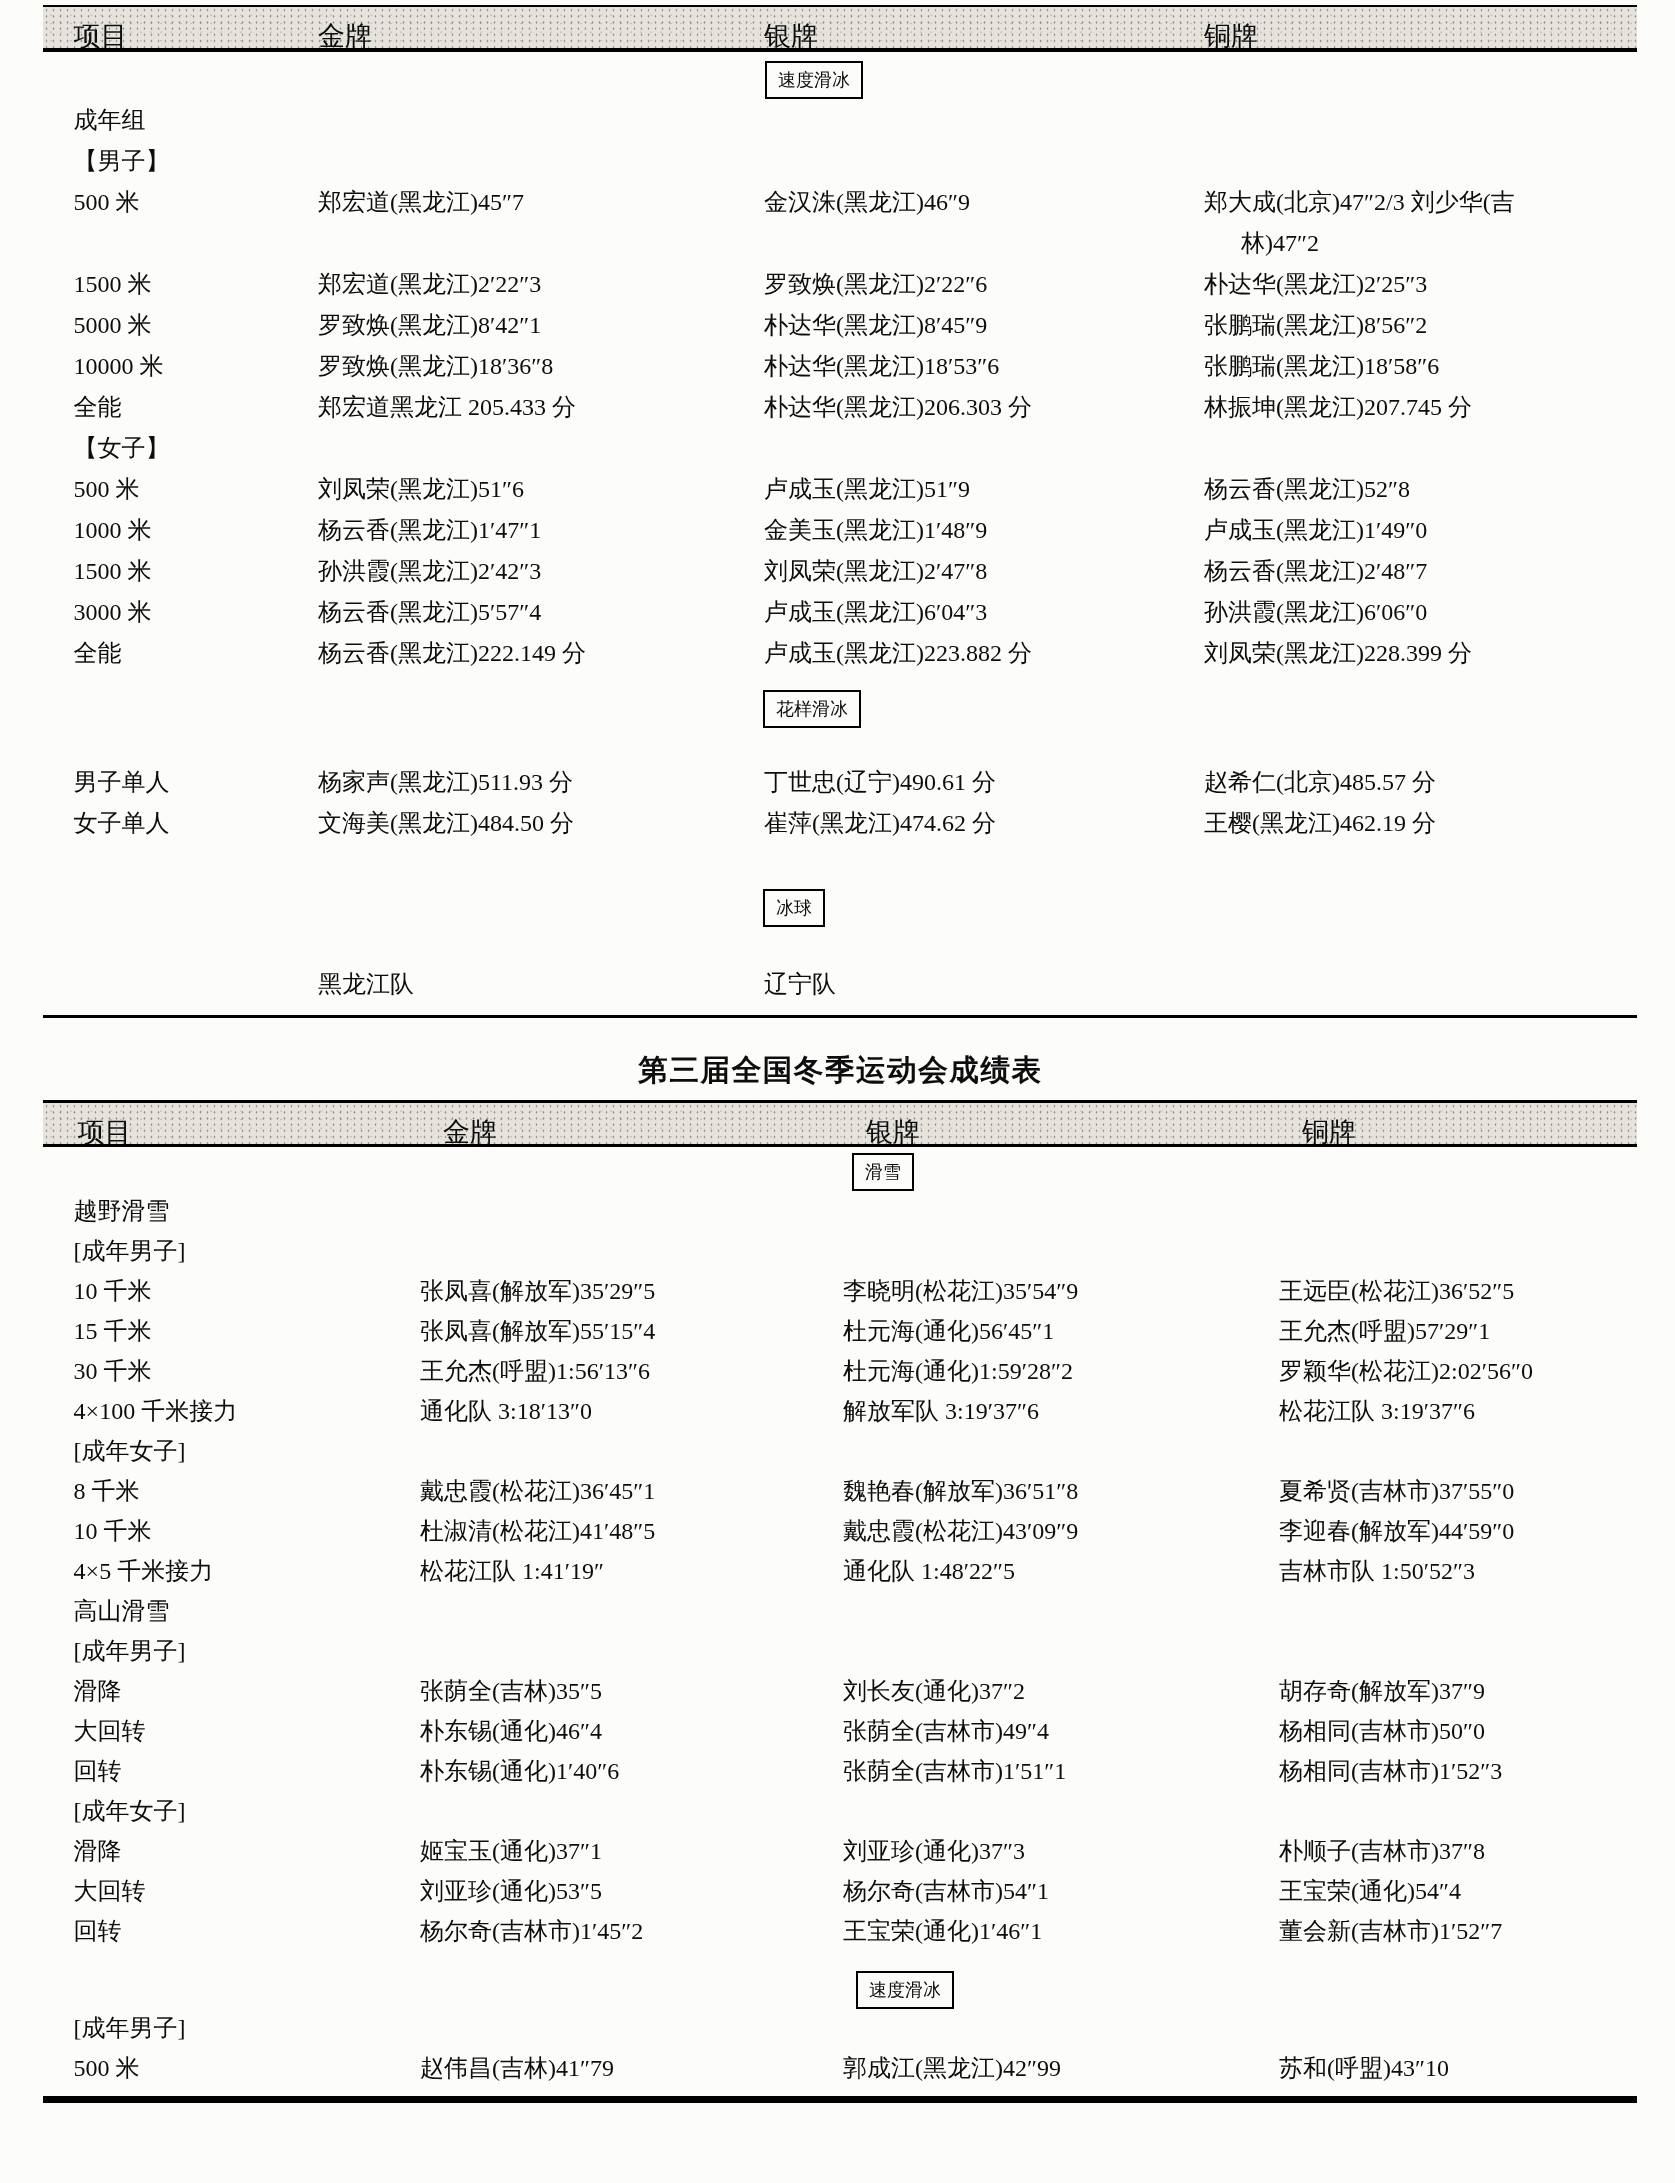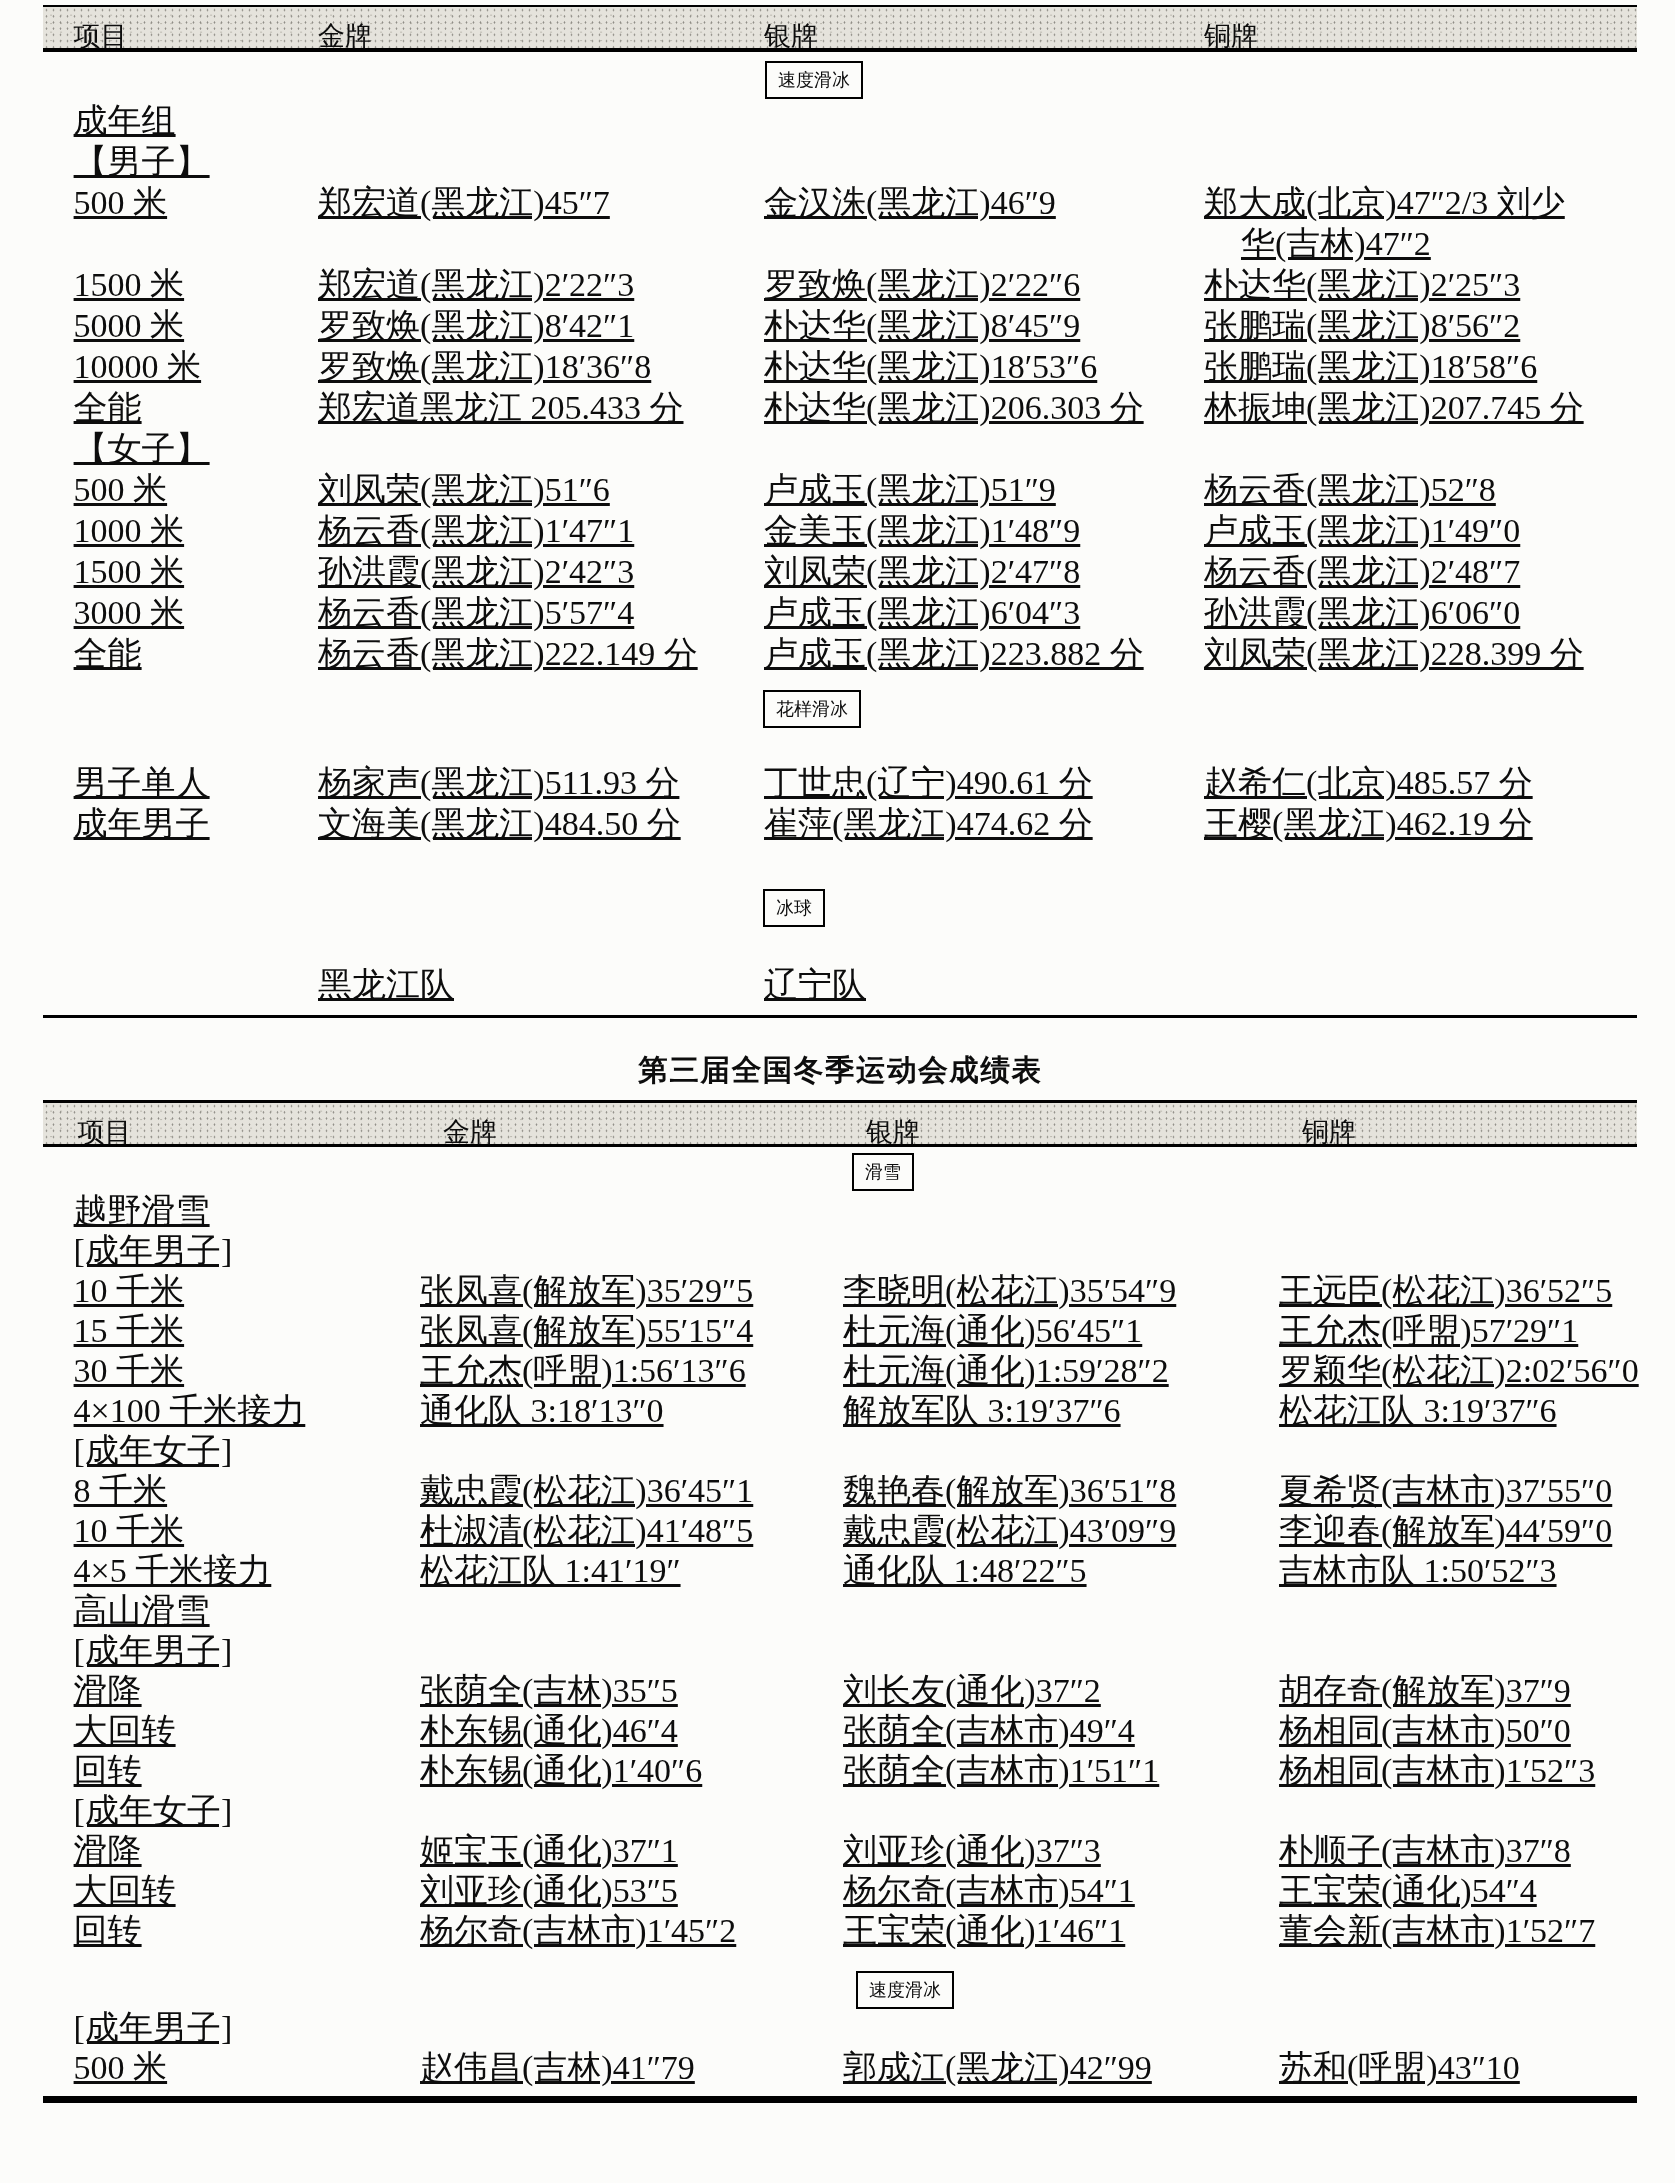--- a/index.html
+++ b/index.html
@@ -29,21 +29,21 @@
   .band2 { border-top: 3.1px solid #000; border-bottom: 3.9px solid #000; margin-top: 9.3px; }
   .hrow { display: grid; height: 41px; line-height: 59px; font-size: 27px; }
   .g1 { grid-template-columns: 270px 446px 440px 1fr; }
   .g2 { grid-template-columns: 372px 423px 436px 1fr; }
   .hc { white-space: nowrap; }
   .band1 .hc.h-e { padding-left: 25.6px; }
   .band2 .hc { padding-left: 23px; }
   .band2 .hc.h-e { padding-left: 29.5px; }
 
   
-  .r { display: grid; font-size: 34px; text-decoration: underline; }
+  .r { display: grid; font-size: 24px; }
   .t1 .r { grid-template-columns: 270px 446px 440px 1fr; line-height: 41px; min-height: 41px; }
   .t2 .r { grid-template-columns: 372px 423px 436px 1fr; line-height: 40px; min-height: 40px; }
   .c { white-space: nowrap; }
   .c.e { padding-left: 25.6px; }
   .c.wrap { white-space: normal; max-width: 365px; padding-left: 37px; text-indent: -37px; }
 
   
   .br { height: 41px; }
   .t2 .br, .br.b4 { height: 39px; }
   .box {
@@ -173,21 +173,21 @@
       <span class="box" style="margin-left:715px">花样滑冰</span>
     </div>
 
     <div class="r mt42">
       <span class="c e">男子单人</span>
       <span class="c">杨家声(黑龙江)511.93 分</span>
       <span class="c">丁世忠(辽宁)490.61 分</span>
       <span class="c">赵希仁(北京)485.57 分</span>
     </div>
     <div class="r">
-      <span class="c e">成年男子</span>
+      <span class="c e">女子单人</span>
       <span class="c">文海美(黑龙江)484.50 分</span>
       <span class="c">崔萍(黑龙江)474.62 分</span>
       <span class="c">王樱(黑龙江)462.19 分</span>
     </div>
 
     <div class="br mt56">
       <span class="box" style="margin-left:715px">冰球</span>
     </div>
 
     <div class="r mt46">

